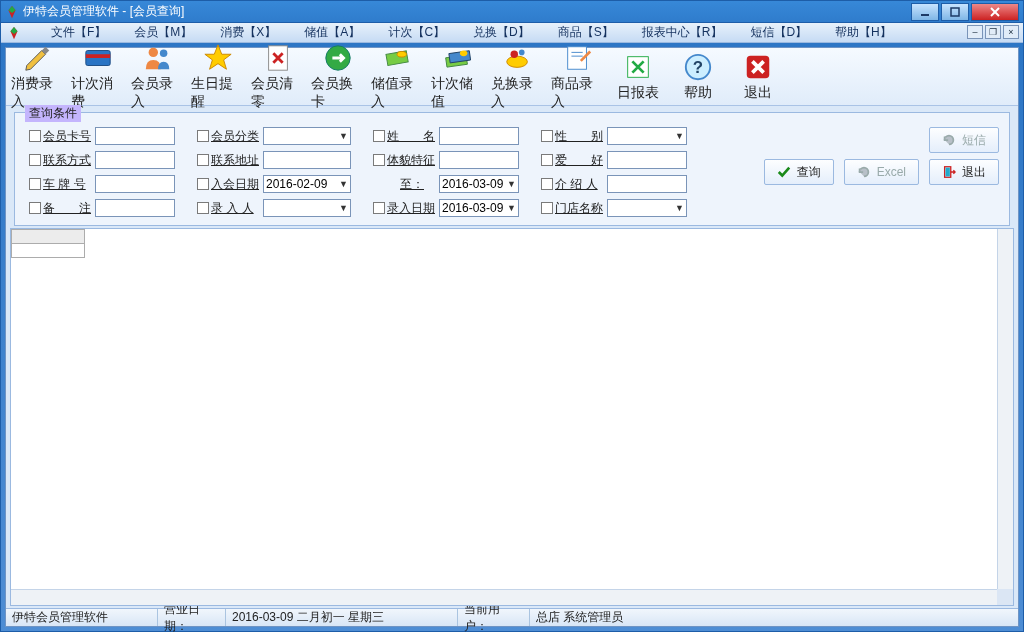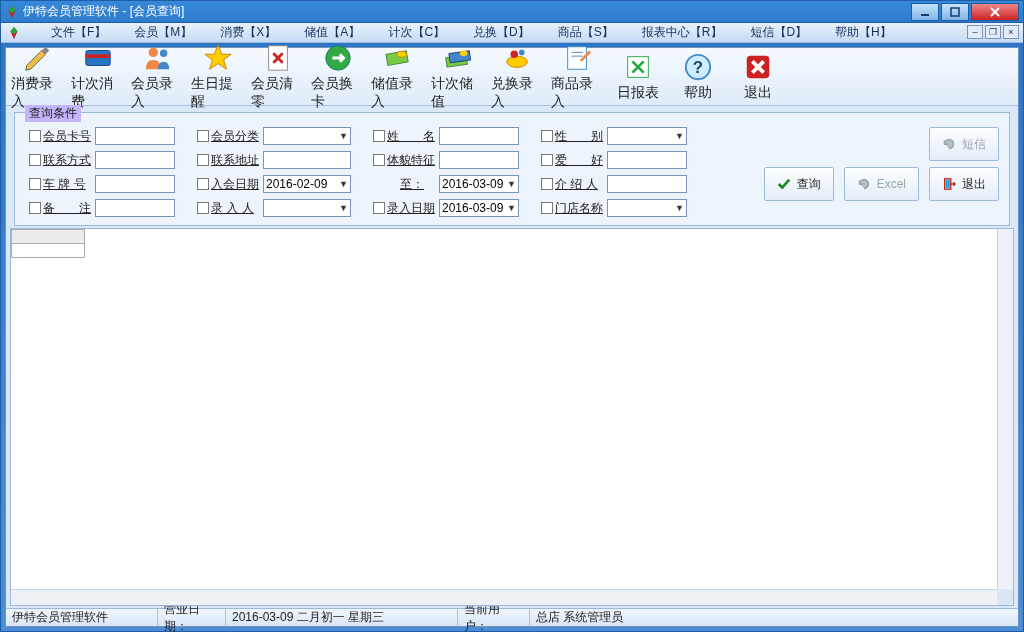--- a/index.html
+++ b/index.html
@@ -98,21 +98,21 @@
   height:18px; border:1px solid #7a94b8; background:#fff; font-size:12px;
   display:flex;align-items:center;justify-content:space-between;padding:0 2px;
 }
 .drop-arrow {font-size:9px;color:#333;}
 .action-col {
   margin-left:auto; display:flex; flex-direction:column; align-items:flex-end; gap:6px;
   padding-left:14px;
 }
 .action-row { display:flex; gap:10px; }
 .btn {
-  height:34px; padding:0 12px;
+  height:26px; padding:0 12px;
   border:1px solid #9bb9e0; background:linear-gradient(to bottom,#fdfeff,#e4eefb);
   display:flex;align-items:center;gap:6px;font-size:12px;color:#222;border-radius:2px;
 }
 .btn.disabled { color:#9aa; }
 .btn.disabled svg path, .btn.disabled svg rect, .btn.disabled svg circle, .btn.disabled svg line { stroke:#9aa !important; fill:#b8c0c8 !important; }
 .data-area {
   flex:1; background:#fff; margin:0 4px 2px 4px; border:1px solid #9bb9e0; position:relative;
   overflow:hidden;
 }
 .grid-stub {

